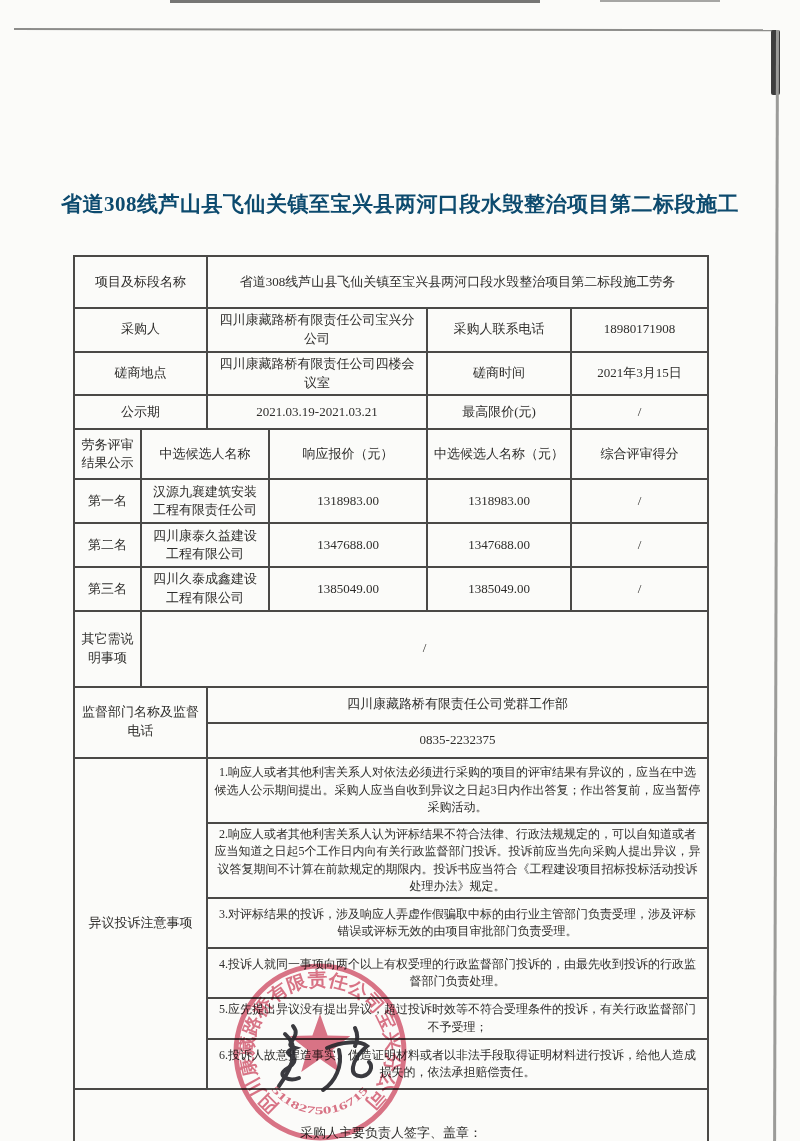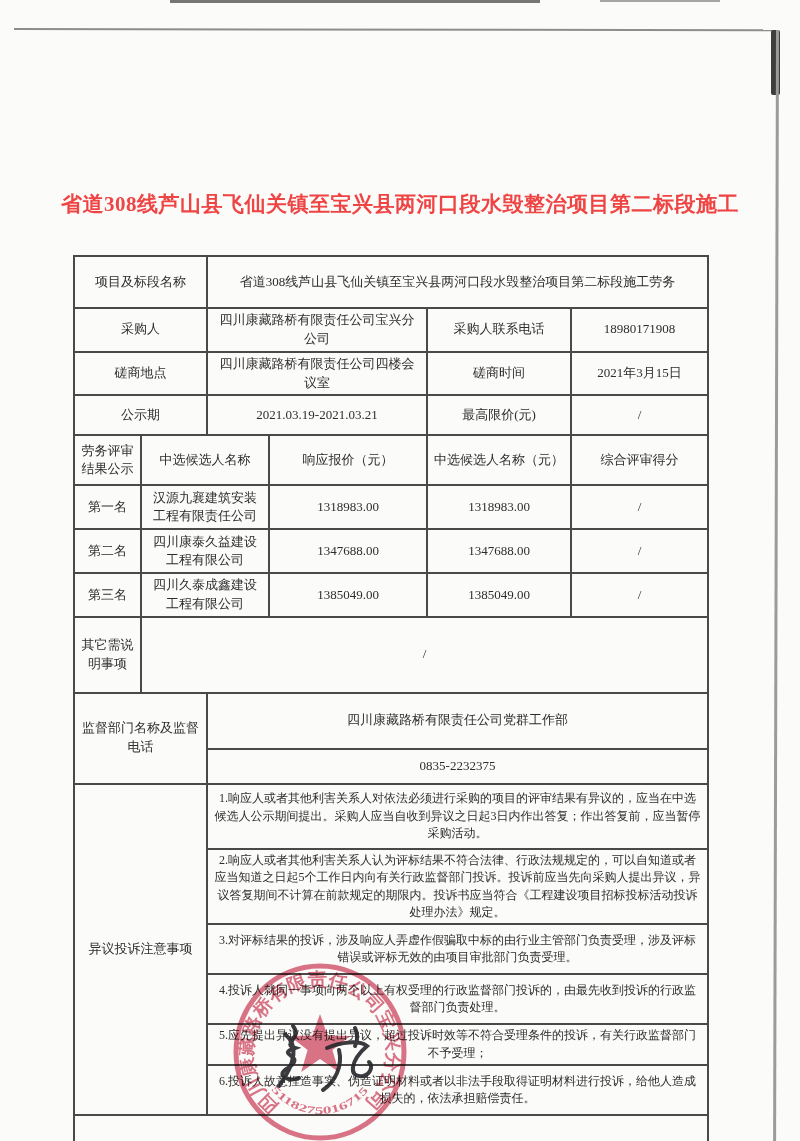--- a/index.html
+++ b/index.html
@@ -12,21 +12,21 @@
   
   .edge-top-streak{position:absolute;left:170px;top:0;width:370px;height:3px;background:#767675;}
   .edge-top-streak2{position:absolute;left:600px;top:0;width:120px;height:2px;background:#a6a6a4;}
   .edge-top-line{position:absolute;left:14px;top:28px;width:762px;height:2px;background:#8d8d8b;transform:rotate(0.10deg);transform-origin:left top;}
   .edge-right-dark{position:absolute;left:771px;top:30px;width:9px;height:65px;background:#3e3e3e;border-radius:2px;}
   .edge-right-line{position:absolute;left:776px;top:30px;width:3px;height:1111px;background:#9b9b99;transform:rotate(0.15deg);transform-origin:top left;}
 
   .title{
     position:absolute;left:60px;top:188px;width:680px;
     text-align:center;font-weight:bold;font-size:21px;line-height:1.55;
-    letter-spacing:0.5px;color:#ef4444;
+    letter-spacing:0.5px;color:#0c4a6e;
   }
 
   table.notice{
     position:absolute;left:73px;top:255px;width:634px;
     border-collapse:collapse;table-layout:fixed;
     font-size:13px;color:#2e2d2b;
   }
   table.notice td{
     border:2px solid #4a4947;
     padding:2px 6px;
@@ -81,21 +81,21 @@
     <td>18980171908</td>
   </tr>
 
   <tr style="height:34px">
     <td colspan="2">磋商地点</td>
     <td colspan="2">四川康藏路桥有限责任公司四楼会议室</td>
     <td>磋商时间</td>
     <td>2021年3月15日</td>
   </tr>
 
-  <tr style="height:40px">
+  <tr style="height:34px">
     <td colspan="2">公示期</td>
     <td colspan="2">2021.03.19-2021.03.21</td>
     <td>最高限价(元)</td>
     <td>/</td>
   </tr>
 
   <tr style="height:50px">
     <td>劳务评审结果公示</td>
     <td colspan="2">中选候选人名称</td>
     <td>响应报价（元）</td>
@@ -125,21 +125,21 @@
     <td>1385049.00</td>
     <td>1385049.00</td>
     <td>/</td>
   </tr>
 
   <tr style="height:36px">
     <td class="left" style="padding:18px 4px">其它需说明事项</td>
     <td colspan="5">/</td>
   </tr>
 
-  <tr style="height:56px">
+  <tr style="height:36px">
     <td colspan="2" rowspan="2" class="labelcell">监督部门名称及监督电话</td>
     <td colspan="4">四川康藏路桥有限责任公司党群工作部</td>
   </tr>
   <tr style="height:35px">
     <td colspan="4">0835-2232375</td>
   </tr>
 
   <tr style="height:65px">
     <td colspan="2" rowspan="6" class="labelcell">异议投诉注意事项</td>
     <td colspan="4" class="notes">1.响应人或者其他利害关系人对依法必须进行采购的项目的评审结果有异议的，应当在中选候选人公示期间提出。采购人应当自收到异议之日起3日内作出答复；作出答复前，应当暂停采购活动。</td>

